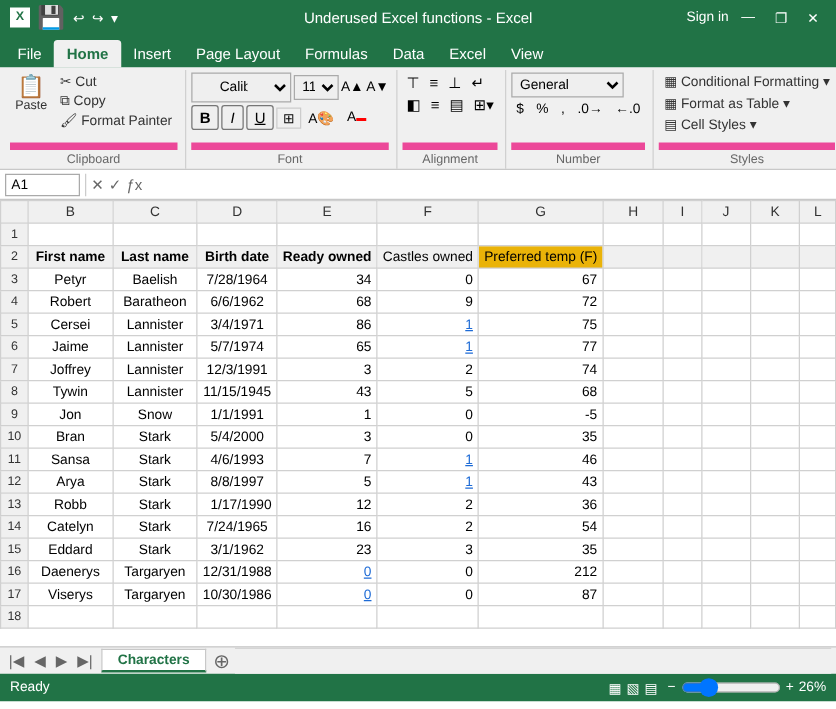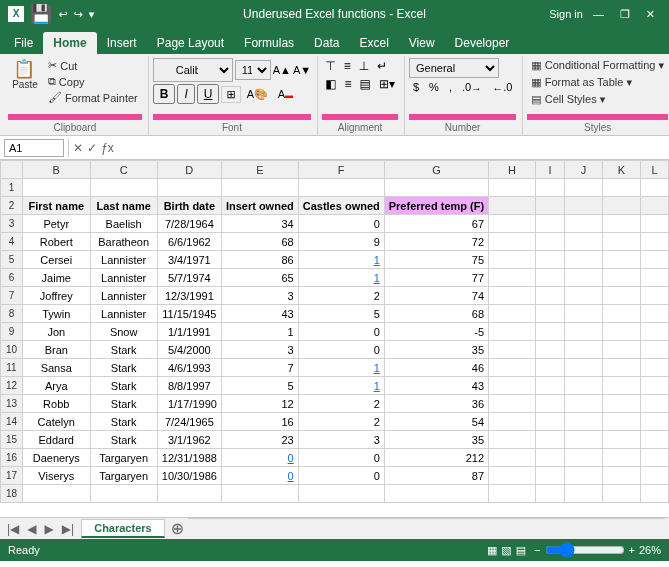--- a/index.html
+++ b/index.html
@@ -259,21 +259,20 @@
 
 <div class="ribbon-tabs">
   <div class="ribbon-tab">File</div>
   <div class="ribbon-tab active">Home</div>
   <div class="ribbon-tab">Insert</div>
   <div class="ribbon-tab">Page Layout</div>
   <div class="ribbon-tab">Formulas</div>
   <div class="ribbon-tab">Data</div>
   <div class="ribbon-tab">Excel</div>
   <div class="ribbon-tab">View</div>
-  <div class="ribbon-tab">Developer</div>
 </div>
 
 <div class="ribbon">
 
   <div class="ribbon-group">
     <div class="ribbon-group-content">
       <div class="ribbon-btn">
         <span class="icon">📋</span>
         <span>Paste</span>
       </div>
@@ -432,23 +431,23 @@
             <td></td>
             <td></td>
             <td></td>
             <td></td>
           </tr>
           <tr>
             <th class="row-header">2</th>
             <td style="font-weight: bold; text-align: center; background: rgb(240, 240, 240);">First name</td>
             <td style="font-weight: bold; text-align: center; background: rgb(240, 240, 240);">Last name</td>
             <td style="font-weight: bold; text-align: center; background: rgb(240, 240, 240);">Birth date</td>
-            <td style="font-weight: bold; text-align: center; background: rgb(240, 240, 240);">Insert owned</td>
-            <td style="font-weight: bold; text-align: center; background: rgb(240, 240, 240);">Castles owned</td>
-            <td style="font-weight: bold; text-align: right; background: #f0abfc;">Preferred temp (F)</td>
+            <td style="font-weight: bold; text-align: center; background: rgb(240, 240, 240);">Ready owned</td>
+            <td style="font-weight: normal; text-align: center; background: rgb(240, 240, 240);">Castles owned</td>
+            <td style="font-weight: normal; text-align: right; background: #eab308;">Preferred temp (F)</td>
             <td style="font-weight: bold; text-align: center; background: rgb(240, 240, 240);"></td>
             <td style="font-weight: bold; text-align: center; background: rgb(240, 240, 240);"></td>
             <td style="font-weight: bold; text-align: center; background: rgb(240, 240, 240);"></td>
             <td style="font-weight: bold; text-align: center; background: rgb(240, 240, 240);"></td>
             <td style="font-weight: bold; text-align: center; background: rgb(240, 240, 240);"></td>
           </tr>
           <tr>
             <th class="row-header">3</th>
             <td style="text-align: center;">Petyr</td>
             <td style="text-align: center;">Baelish</td>

